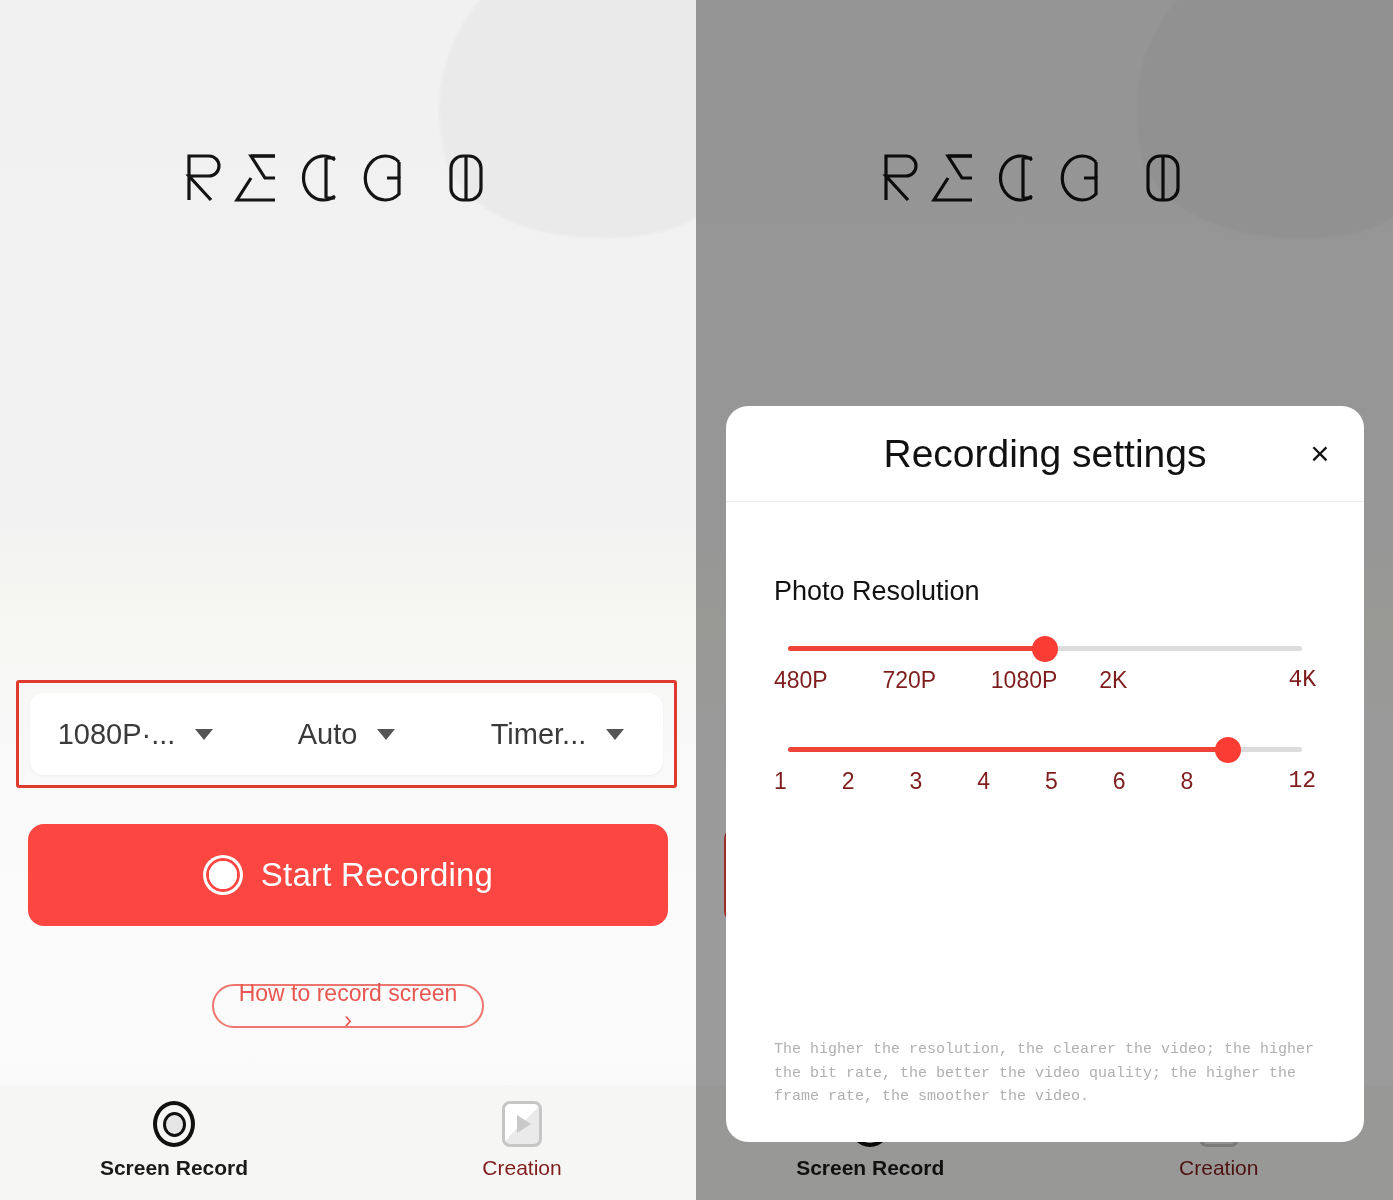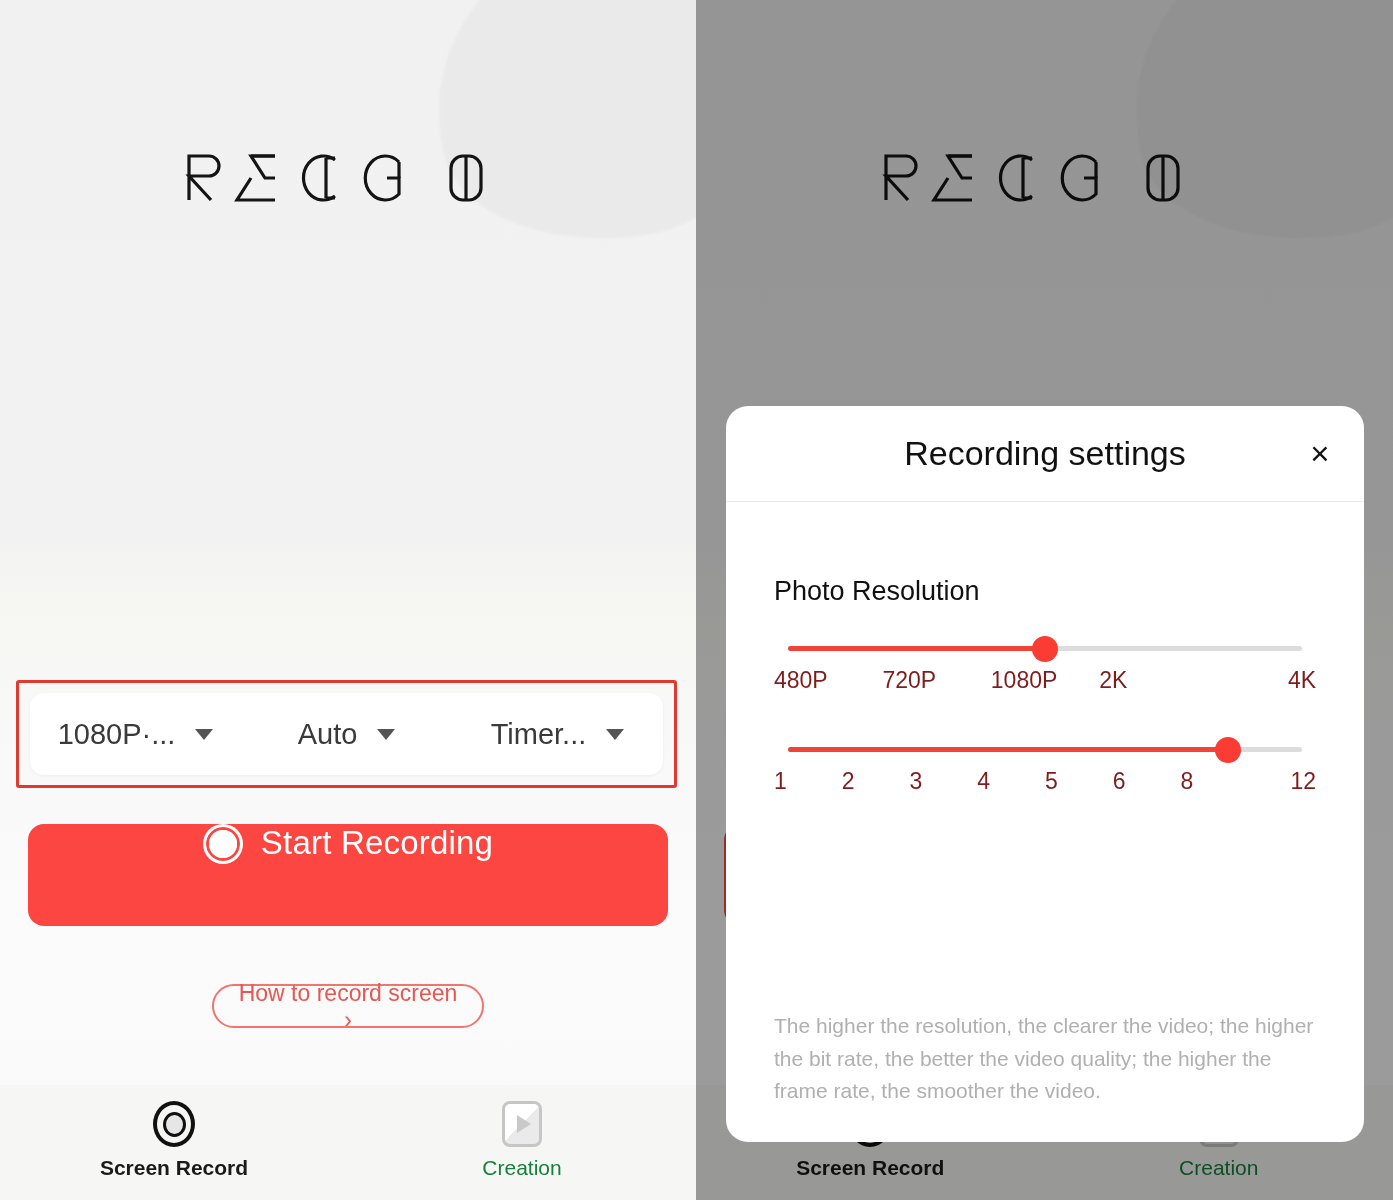--- a/index.html
+++ b/index.html
@@ -83,21 +83,21 @@
   }
 
   .start-btn {
     position: absolute;
     left: 28px; top: 824px;
     width: 640px; height: 102px;
     background: #fc4641;
     border-radius: 16px;
     border: none;
     display: flex;
-    align-items: flex-start;
+    align-items: center;
     justify-content: center;
     gap: 18px;
     cursor: pointer;
   }
   .rec-dot {
     width: 40px; height: 40px;
     border-radius: 50%;
     background: #ffffff;
     border: 3px solid rgba(255,255,255,.55);
     box-shadow: inset 0 0 0 3px #fc4641;
@@ -144,21 +144,21 @@
   }
   .nav-item {
     flex: 1;
     display: flex;
     flex-direction: column;
     align-items: center;
     gap: 9px;
     cursor: pointer;
   }
   .nav-label { font-size: 21px; font-weight: 600; color: #1a1a1a; }
-  .nav-item.inactive .nav-label { color: #15803d; font-weight: 400; }
+  .nav-item.inactive .nav-label { color: #7f1d1d; font-weight: 400; }
 
   .ico-rec {
     width: 42px; height: 46px;
     border: 4px solid #111;
     border-radius: 50%;
     display: flex; align-items: center; justify-content: center;
   }
   .ico-rec::after {
     content: "";
     width: 17px; height: 19px;
@@ -202,21 +202,21 @@
     flex-direction: column;
   }
   .sheet-head {
     position: relative;
     height: 96px;
     border-bottom: 1px solid #ececec;
     display: flex;
     align-items: center;
     justify-content: center;
   }
-  .sheet-title { font-size: 34px; font-weight: 400; color: #111; }
+  .sheet-title { font-size: 39px; font-weight: 400; color: #111; }
   .close-x {
     position: absolute;
     right: 22px; top: 50%;
     transform: translateY(-50%);
     width: 44px; height: 44px;
     display: flex; align-items: center; justify-content: center;
     font-size: 33px; color: #111; line-height: 1;
     cursor: pointer;
     background: none; border: none;
     font-family: "Liberation Sans", sans-serif;
@@ -246,27 +246,28 @@
     transform: translate(-50%, -1px);
     cursor: pointer;
   }
   .ticks {
     display: flex; justify-content: space-between;
     margin-top: 6px;
     font-size: 23px; color: #7f1d1d;
   }
   .ticks span { flex: 1; text-align: left; }
   .ticks span:first-child { text-align: left; }
-  .ticks span:last-child { text-align: right; }
+  .ticks span:last-child { text-align: right; font-family: Liberation Mono, monospace; }
 
   .sheet-note {
     padding: 0 48px 34px 48px;
-    font-size: 21px;
+    font-size: 15px;
     line-height: 1.55;
     color: #b0b0b0;
+    font-family: Liberation Mono, monospace;
   }
 </style>
 </head>
 <body>
 
 <div class="screens">
 
   <div class="phone">
     <div class="blob"></div>
 

